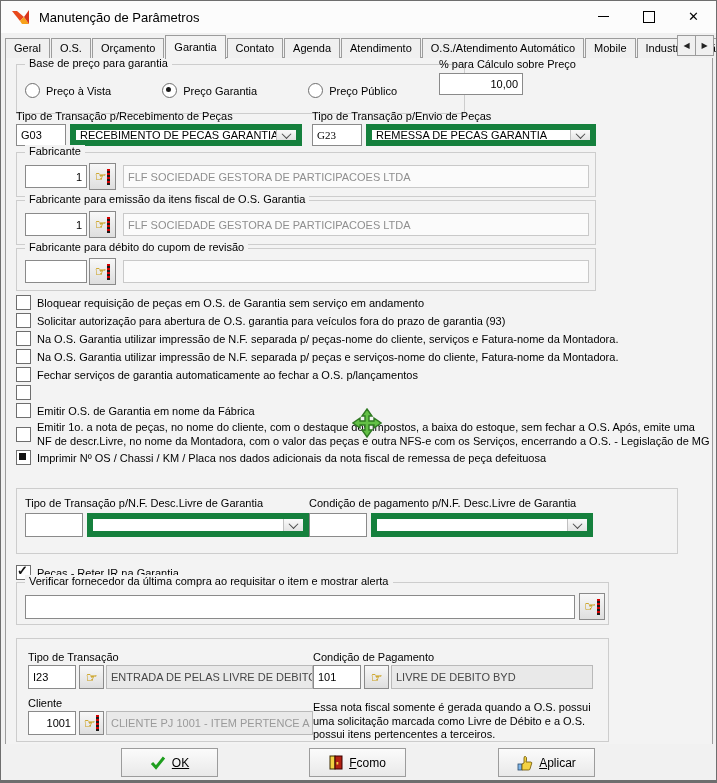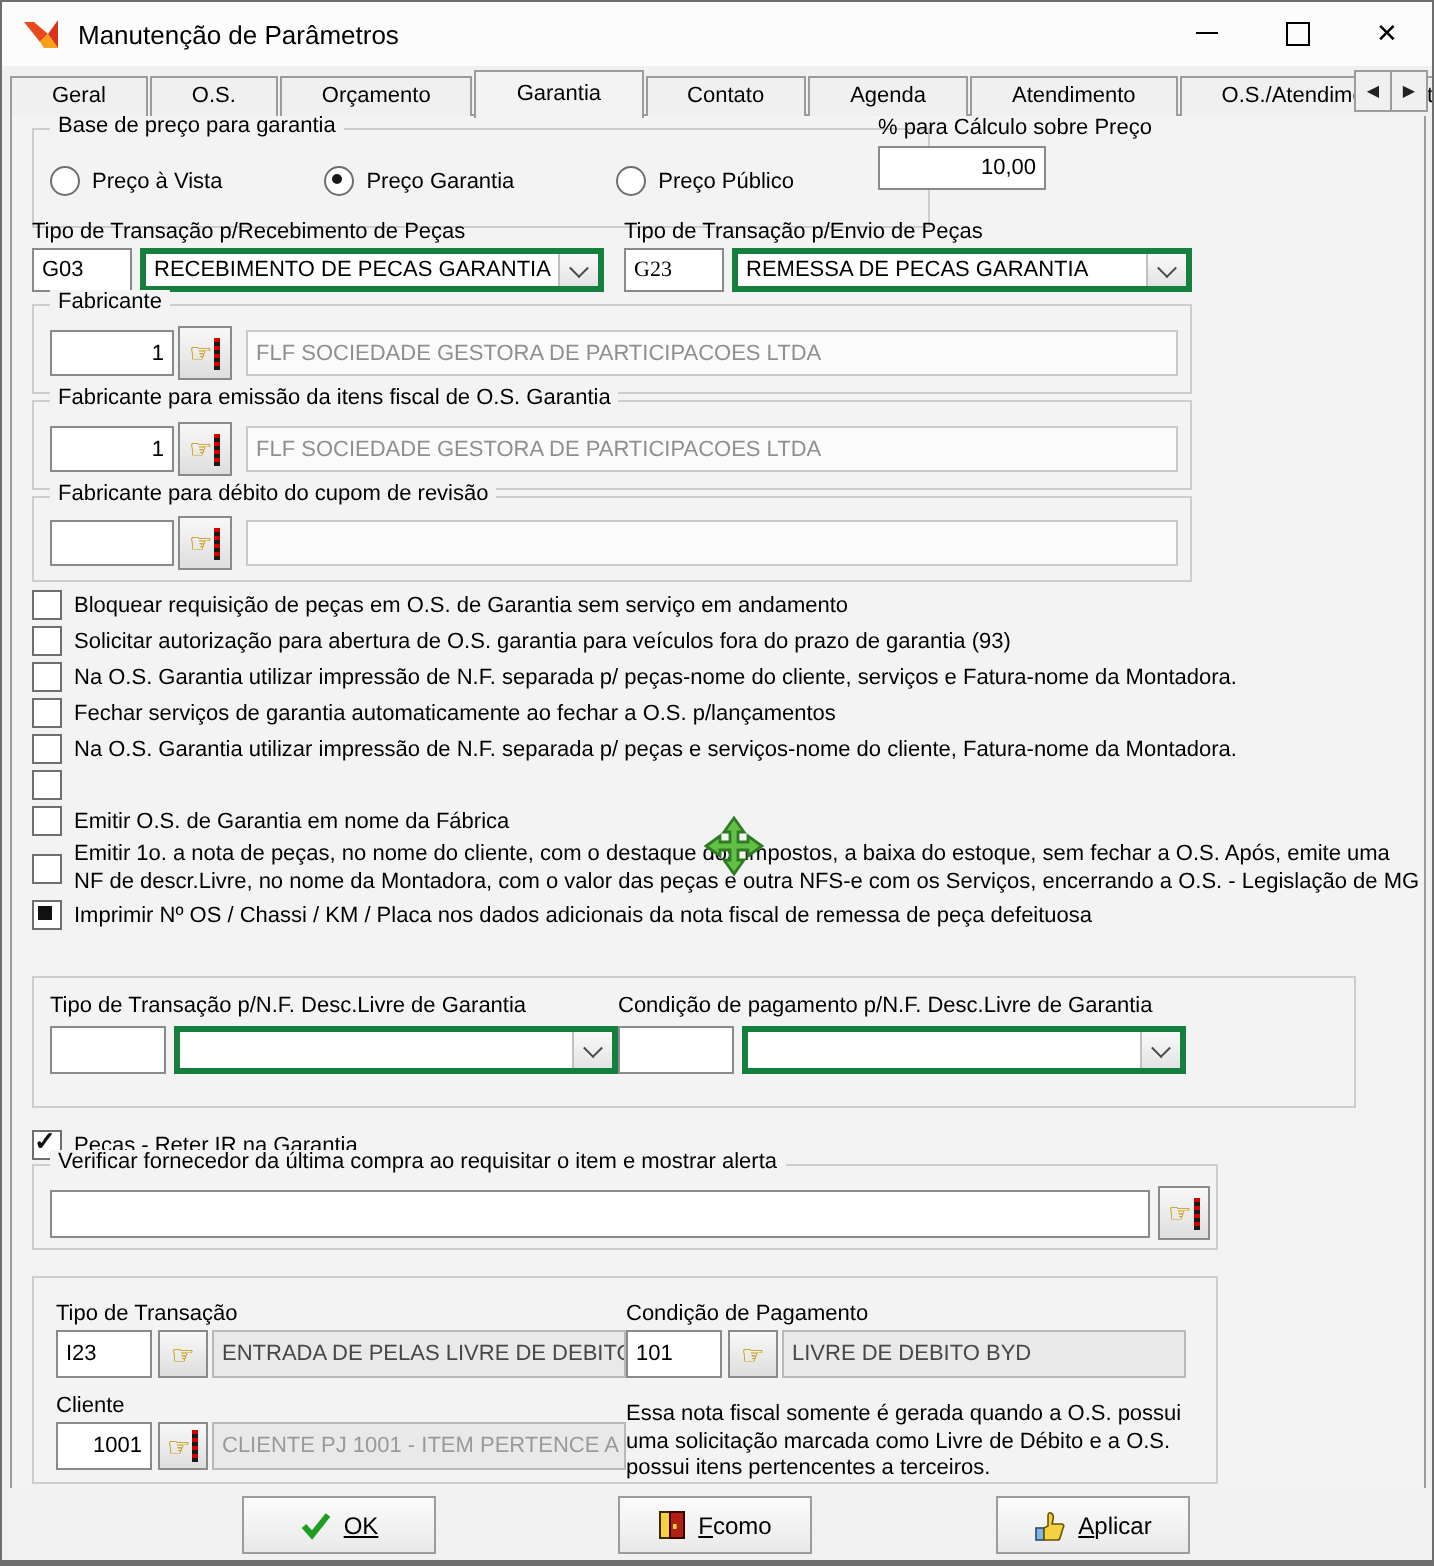--- a/index.html
+++ b/index.html
@@ -13,39 +13,39 @@
   .titlebar{position:absolute;left:0;top:0;right:0;height:32px;background:#fcfcfc;display:flex;align-items:center;}
   .app-icon{width:20px;height:20px;margin-left:10px;}
   .title-text{margin-left:8px;font-size:13px;}
   .caption-btns{position:absolute;right:0;top:0;height:31px;display:flex;}
   .cap-btn{width:45px;height:31px;display:flex;align-items:center;justify-content:center;cursor:default;}
   .glyph-min{width:11px;height:1px;background:#000;}
   .glyph-max{width:10px;height:10px;border:1px solid #000;}
   .glyph-close{font-size:13px;line-height:1;}
   
   .tabstrip{position:absolute;left:4px;top:33px;width:709px;height:24px;display:flex;align-items:flex-end;}
-  .tab{box-sizing:border-box;height:20px;padding:3px 20px 2px;border:1px solid #9c9c9c;border-bottom:none;
+  .tab{box-sizing:border-box;height:20px;padding:3px 8px 2px;border:1px solid #9c9c9c;border-bottom:none;
        background:#f0f0f0;margin-right:1px;white-space:nowrap;position:relative;z-index:1;cursor:default;}
   .tab.active{height:24px;padding-top:5px;background:#f3f3f3;z-index:3;margin-bottom:-1px;}
   .tab-scroll{position:absolute;right:0;bottom:2px;display:flex;z-index:2;}
   .tab-arrow{width:17px;height:19px;border:1px solid #9c9c9c;background:#f0f0f0;display:flex;align-items:center;justify-content:center;font-size:8px;color:#222;margin-left:-1px;}
   
   .page{position:absolute;left:4px;top:56px;width:708px;height:691px;border:1px solid #9c9c9c;background:#f3f3f3;box-sizing:border-box;}
   .abs{position:absolute;box-sizing:border-box;}
   .lbl{white-space:nowrap;}
   
   .grp{border:1px solid #cdcdcd;background:transparent;}
   .grp-legend{position:absolute;top:-8px;left:8px;background:#f3f3f3;padding:0 4px;white-space:nowrap;}
   
   .edit{background:#fff;border:1px solid #8a8a8a;display:flex;align-items:center;padding:0 4px;overflow:hidden;white-space:nowrap;}
   .edit.right{justify-content:flex-end;}
   .ro{background:#fbfbfb;border:1px solid #c9c9c9;color:#8f8f8f;}
   .gray-ro{background:#e9e9e9;border:1px solid #b9b9b9;color:#474747;}
   .gray-ro.dim{color:#9a9a9a;}
-  .combo{background:#fff;border:3px solid #15803d;display:flex;align-items:center;padding-left:4px;overflow:hidden;white-space:nowrap;}
+  .combo{background:#fff;border:6px solid #15803d;display:flex;align-items:center;padding-left:4px;overflow:hidden;white-space:nowrap;}
   .combo .cv{flex:1;overflow:hidden;white-space:nowrap;}
   .combo-btn{width:19px;align-self:stretch;border-left:1px solid #c0c0c0;background:linear-gradient(#fafafa,#e3e3e3);display:flex;align-items:center;justify-content:center;}
   .chev{width:6px;height:6px;border-right:1.6px solid #4a4a4a;border-bottom:1.6px solid #4a4a4a;transform:rotate(45deg) translate(-1px,-1px);}
   .lk-btn{border:1px solid #8a8a8a;background:linear-gradient(#f8f8f8,#dedede);display:flex;align-items:center;justify-content:center;gap:1px;cursor:default;}
   .lk-hand{color:#c79600;font-size:13px;line-height:1;text-shadow:0 0 0 #c79600;}
   .lk-dots{width:3px;height:16px;background:repeating-linear-gradient(#d40000 0 2px,#1a1a1a 2px 4px);}
   
   .chk-list{display:flex;flex-direction:column;}
   .chk-row{display:flex;align-items:center;gap:6px;min-height:17px;margin-bottom:1px;}
   .cb{width:13px;height:13px;background:#fff;border:1px solid #6e6e6e;flex:0 0 13px;position:relative;}
@@ -184,25 +184,25 @@
         <div class="chk-row">
           <span class="cb"></span>
           <span class="chk-label">Solicitar autorização para abertura de O.S. garantia para veículos fora do prazo de garantia (93)</span>
         </div>
         <div class="chk-row">
           <span class="cb"></span>
           <span class="chk-label">Na O.S. Garantia utilizar impressão de N.F. separada p/ peças-nome do cliente, serviços e Fatura-nome da Montadora.</span>
         </div>
         <div class="chk-row">
           <span class="cb"></span>
+          <span class="chk-label">Na O.S. Garantia utilizar impressão de N.F. separada p/ peças e serviços-nome do cliente, Fatura-nome da Montadora.</span>
+        </div>
+        <div class="chk-row">
+          <span class="cb"></span>
           <span class="chk-label">Fechar serviços de garantia automaticamente ao fechar a O.S. p/lançamentos</span>
-        </div>
-        <div class="chk-row">
-          <span class="cb"></span>
-          <span class="chk-label">Na O.S. Garantia utilizar impressão de N.F. separada p/ peças e serviços-nome do cliente, Fatura-nome da Montadora.</span>
         </div>
         <div class="chk-row">
           <span class="cb"></span>
         </div>
         <div class="chk-row">
           <span class="cb"></span>
           <span class="chk-label">Emitir O.S. de Garantia em nome da Fábrica</span>
         </div>
         <div class="chk-row">
           <span class="cb"></span>

